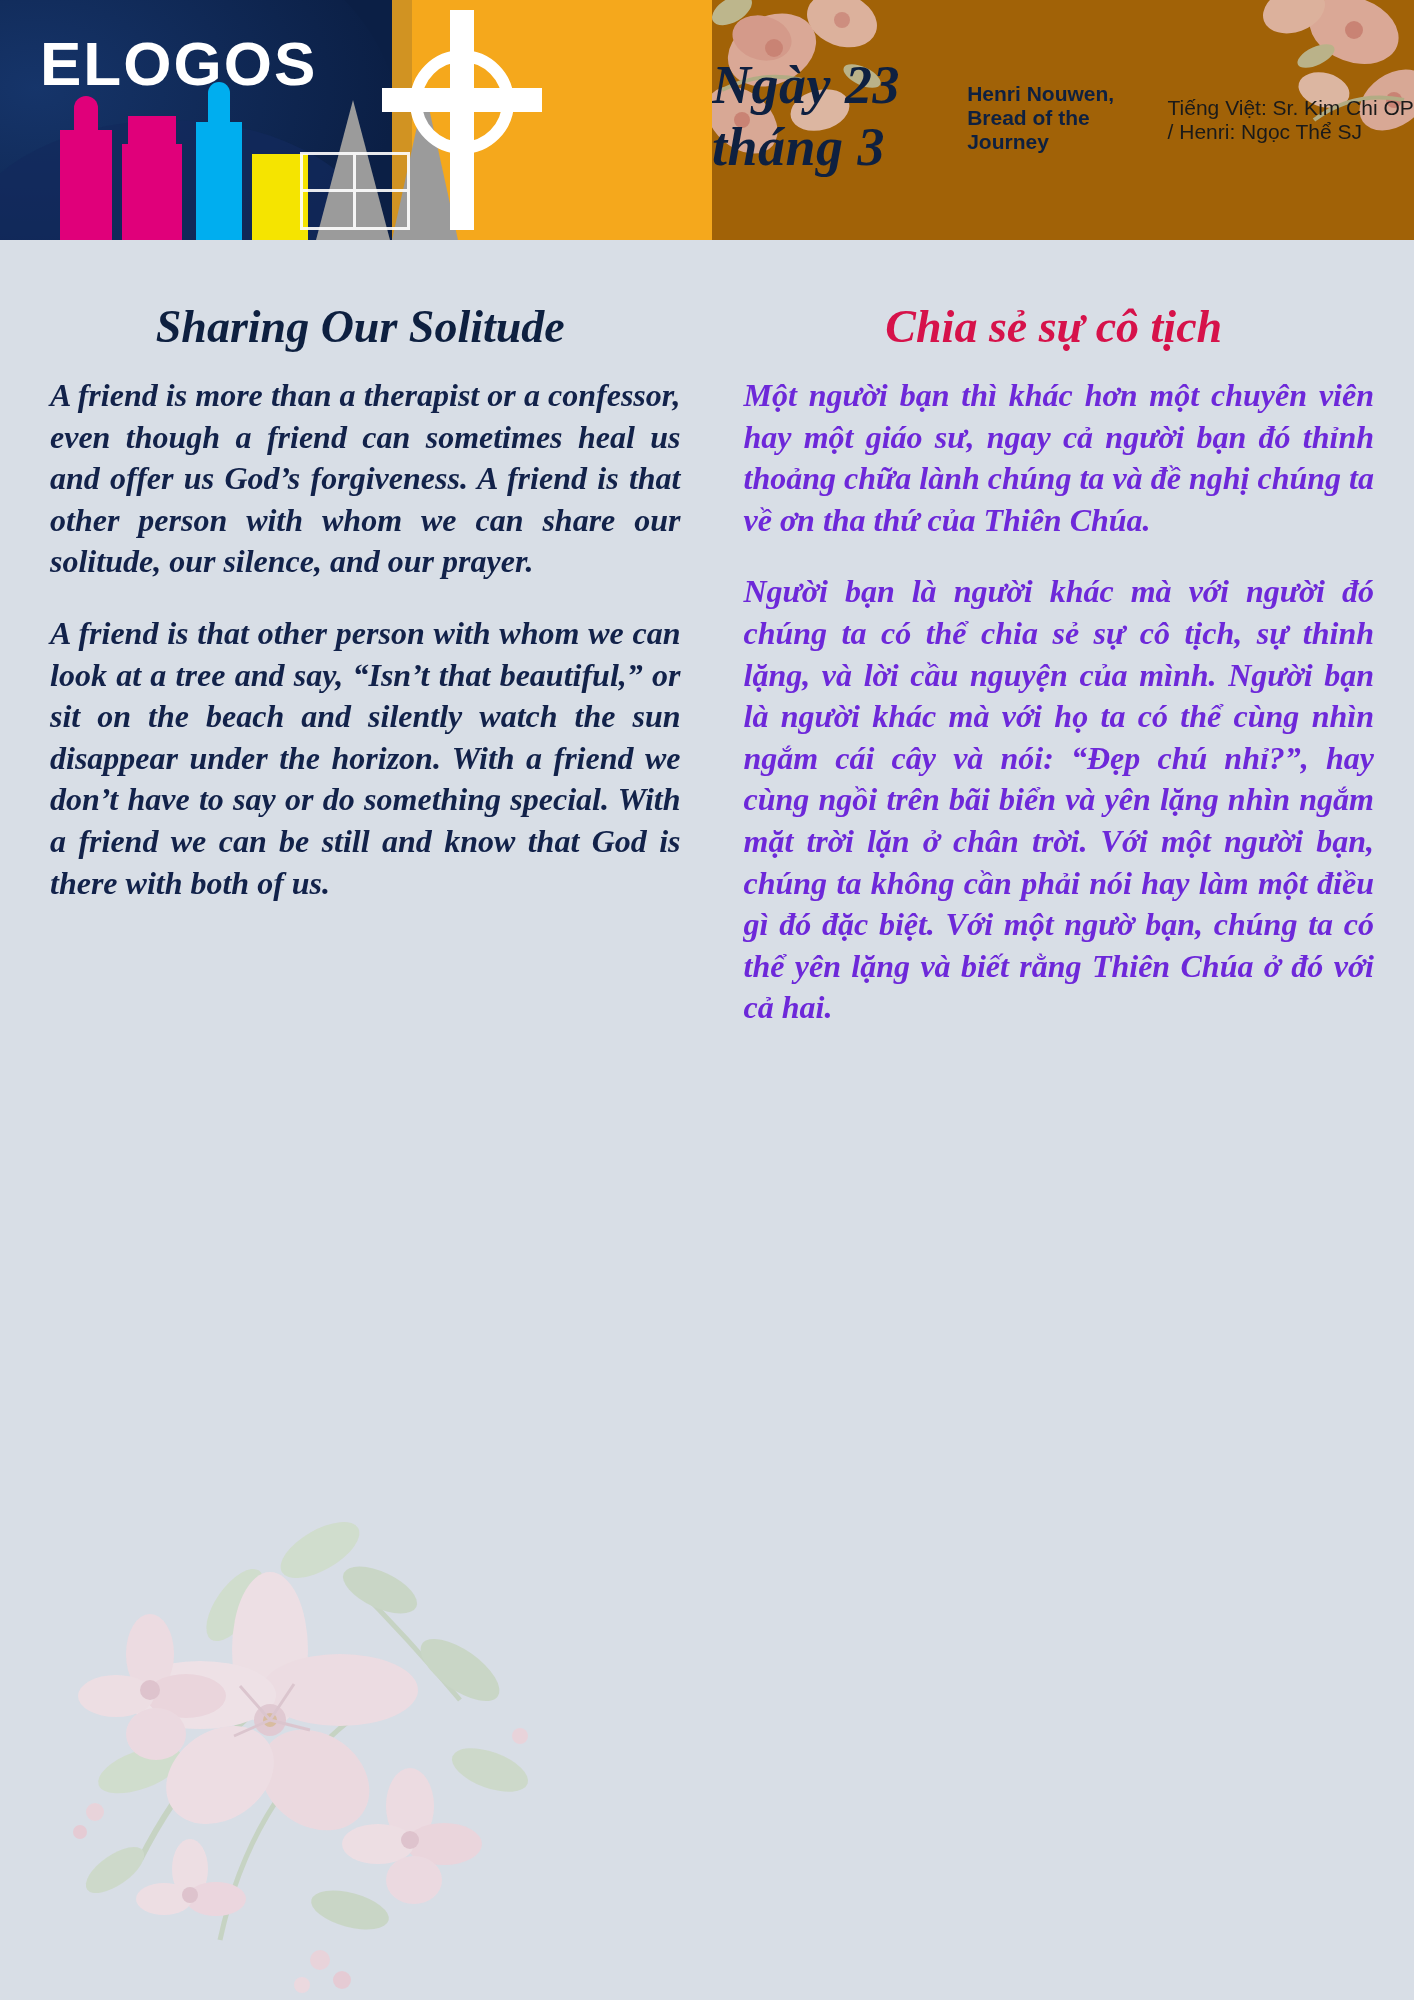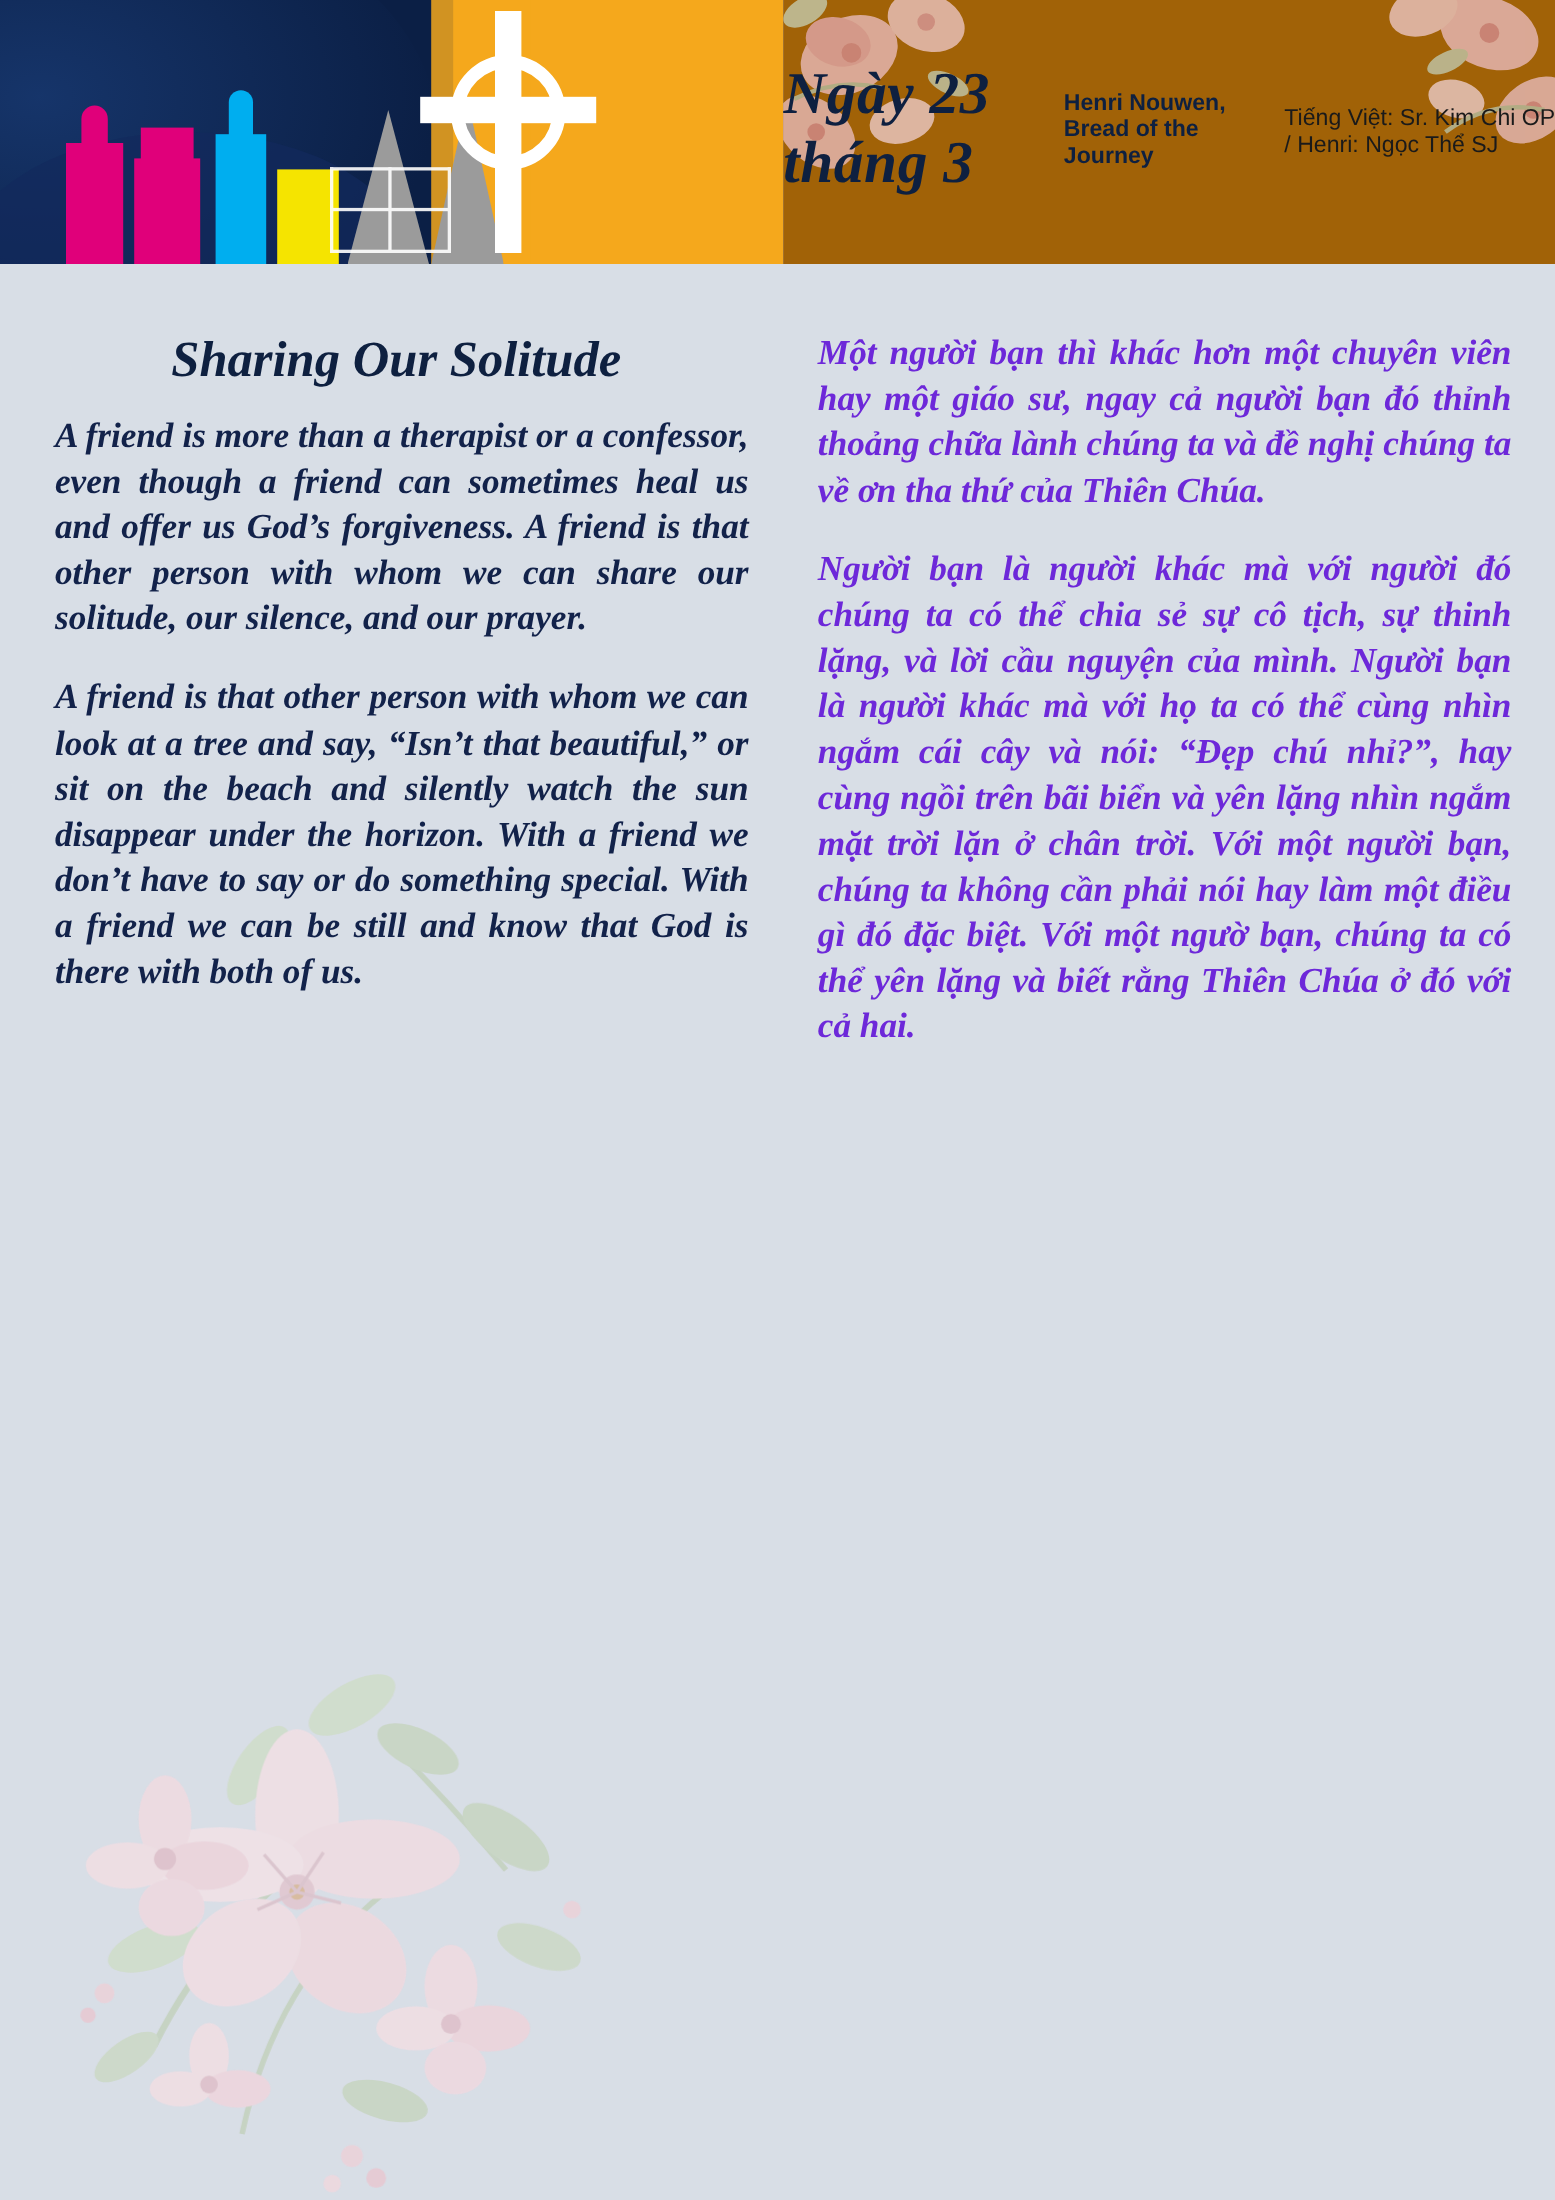--- a/index.html
+++ b/index.html
@@ -221,20 +221,21 @@
     <div class="sky sk5"></div>
     <div class="sky sk6"></div>
     <div class="grid-win"></div>
 
     <div class="celtic">
       <div class="vbar"></div>
       <div class="hbar"></div>
       <div class="ring"></div>
     </div>
 
+    <div class="wordmark">ELOGOS</div>
   </div>
 
   <div class="title-panel">
 
     <svg class="hdr-flower left" width="260" height="240" viewBox="0 0 260 240">
       <g opacity="0.85">
         <ellipse cx="70" cy="70" rx="46" ry="34" fill="#f0c4cd" transform="rotate(-25 70 70)"></ellipse>
         <ellipse cx="60" cy="58" rx="30" ry="22" fill="#e8b0bd" transform="rotate(15 60 58)"></ellipse>
         <circle cx="72" cy="68" r="9" fill="#d9919f"></circle>
         <ellipse cx="140" cy="40" rx="36" ry="26" fill="#f3cfd6" transform="rotate(20 140 40)"></ellipse>
@@ -269,20 +270,21 @@
 
 <div class="content">
 
   <div class="col col-en">
     <h2 class="col-head">Sharing Our Solitude</h2>
     <p class="para">A friend is more than a therapist or a confessor, even though a friend can sometimes heal us and offer us God’s forgiveness. A friend is that other person with whom we can share our solitude, our silence, and our prayer.</p>
     <p class="para">A friend is that other person with whom we can look at a tree and say, “Isn’t that beautiful,” or sit on the beach and silently watch the sun disappear under the horizon. With a friend we don’t have to say or do something special. With a friend we can be still and know that God is there with both of us.</p>
   </div>
 
   <div class="col col-vi">
+    <h2 class="col-head">Chia sẻ sự cô tịch</h2>
     <p class="para">Một người bạn thì khác hơn một chuyên viên hay một giáo sư, ngay cả người bạn đó thỉnh thoảng chữa lành chúng ta và đề nghị chúng ta về ơn tha thứ của Thiên Chúa.</p>
     <p class="para">Người bạn là người khác mà với người đó chúng ta có thể chia sẻ sự cô tịch, sự thinh lặng, và lời cầu nguyện của mình. Người bạn là người khác mà với họ ta có thể cùng nhìn ngắm cái cây và nói: “Đẹp chú nhỉ?”, hay cùng ngồi trên bãi biển và yên lặng nhìn ngắm mặt trời lặn ở chân trời. Với một người bạn, chúng ta không cần phải nói hay làm một điều gì đó đặc biệt. Với một ngườ bạn, chúng ta có thể yên lặng và biết rằng Thiên Chúa ở đó với cả hai.</p>
   </div>
 </div>
 
 <svg class="bottom-flower" viewBox="0 0 620 560">
   <g opacity="0.8">
 
     <path d="M120 420 q60 -120 170 -190" stroke="#c2d0bb" stroke-width="6" fill="none"></path>
     <path d="M200 500 q30 -140 130 -220" stroke="#c2d0bb" stroke-width="5" fill="none"></path>

